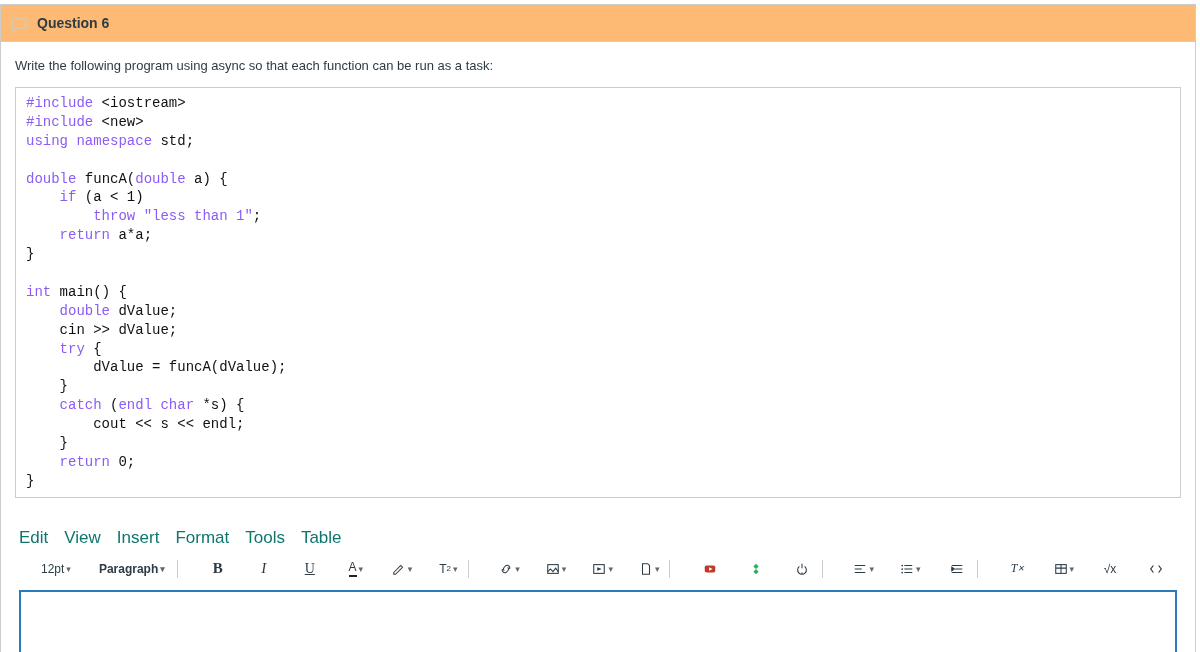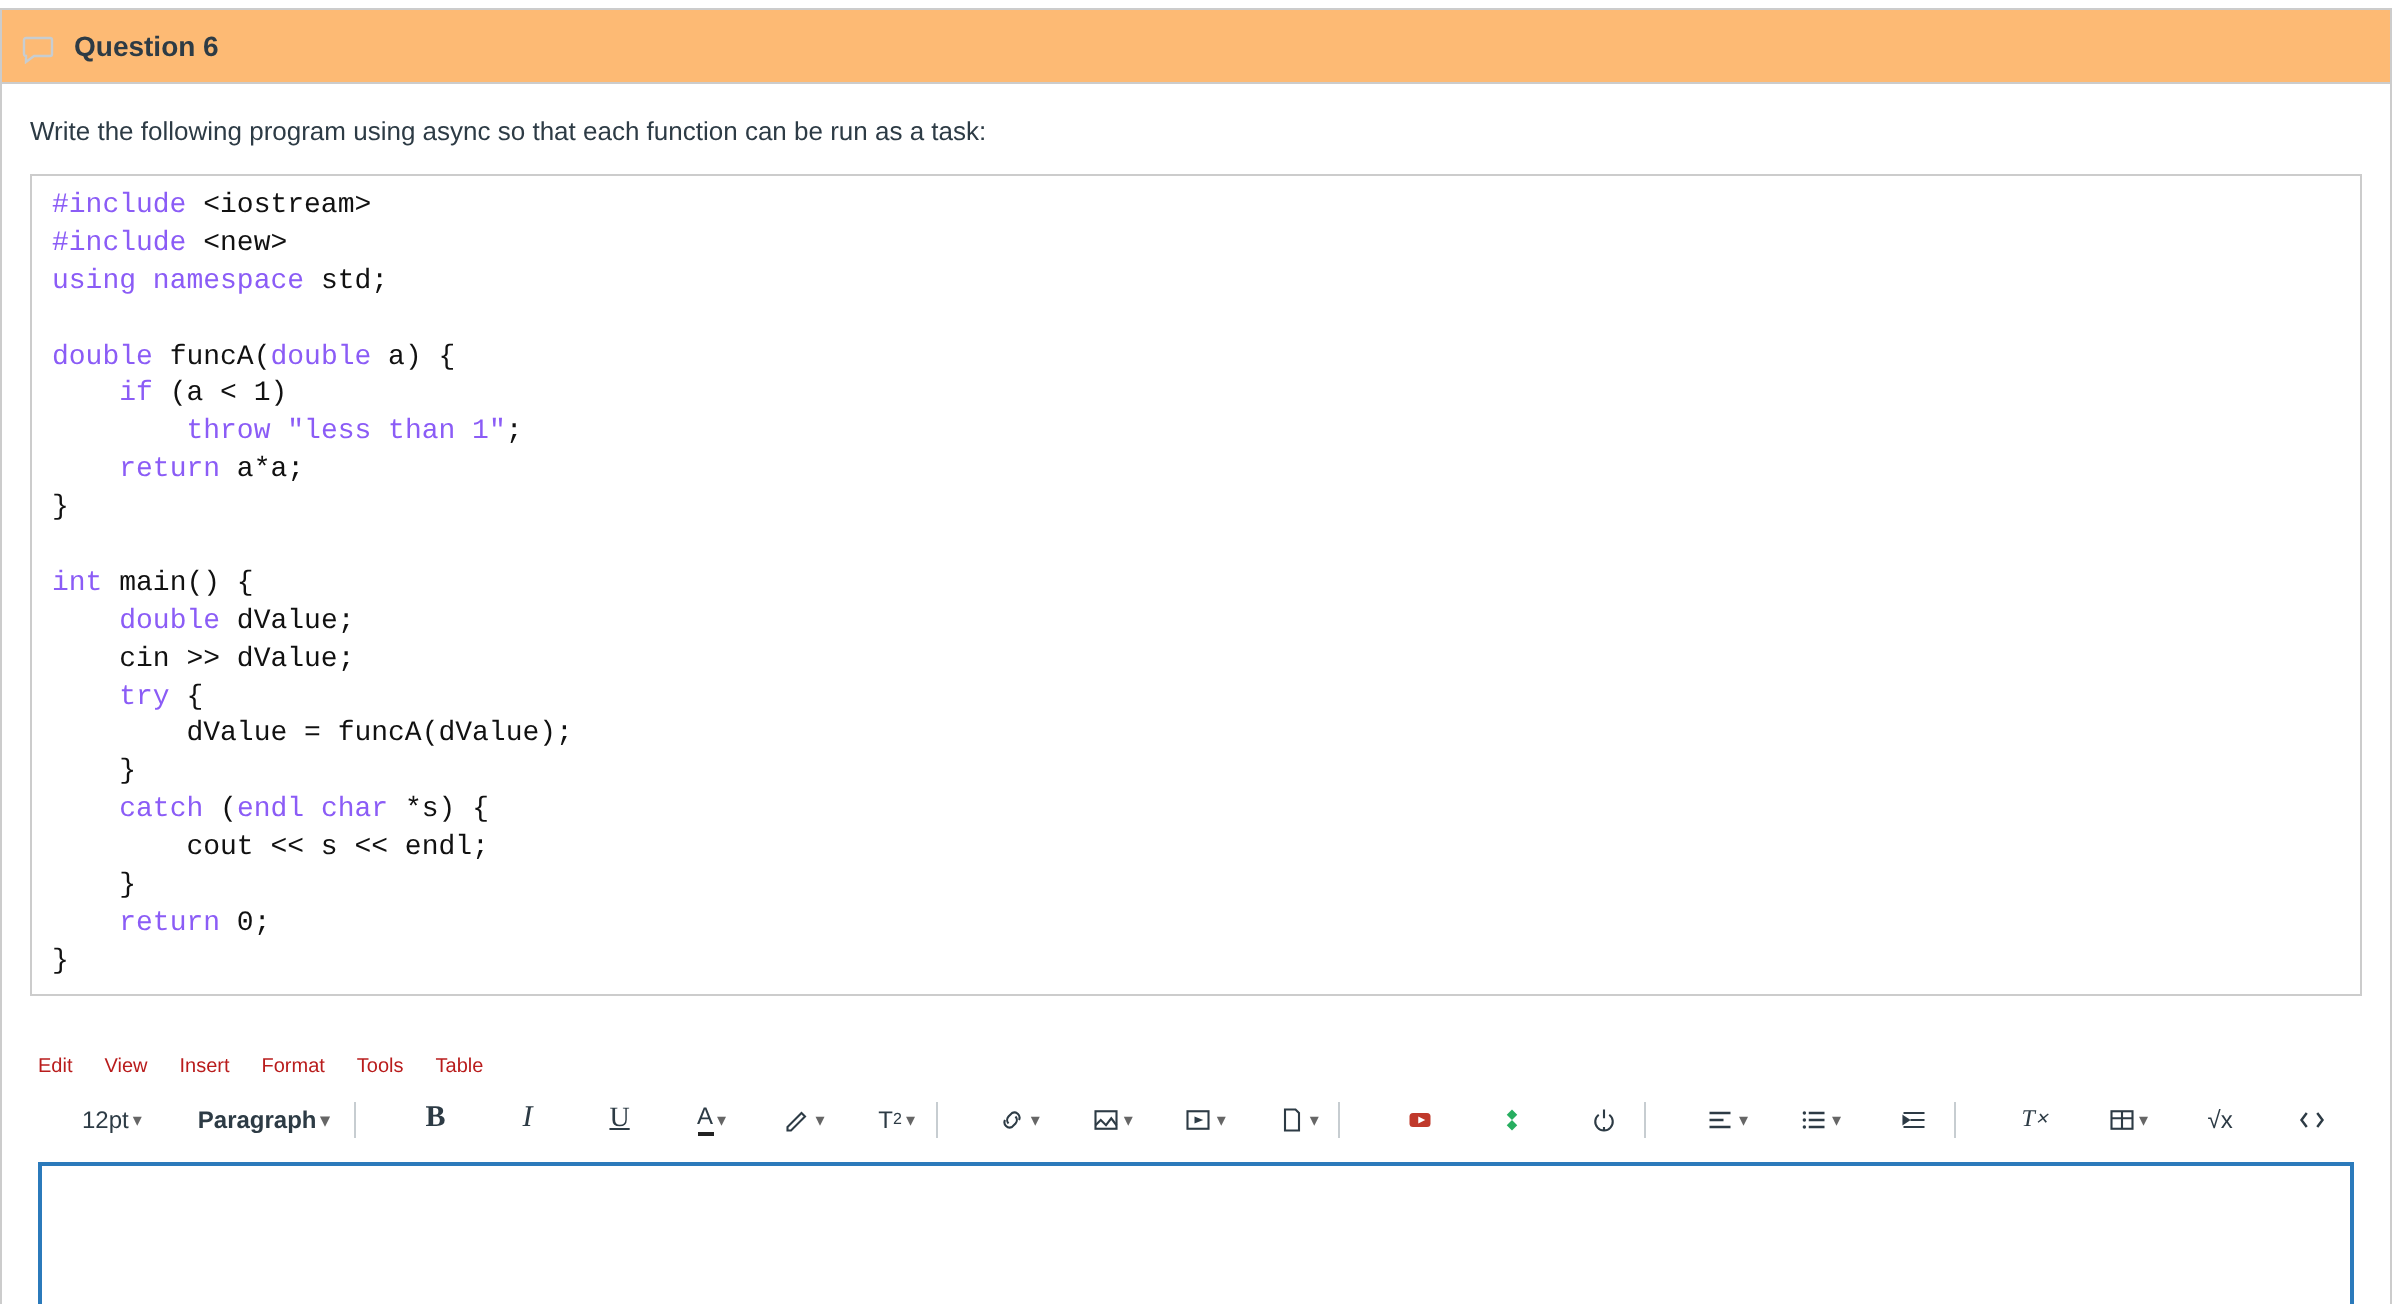--- a/index.html
+++ b/index.html
@@ -5,21 +5,21 @@
   * { box-sizing: border-box; margin: 0; padding: 0; }
   body { font-family: "Helvetica Neue", Arial, sans-serif; font-size: 13px; color: #2d3b45; background: #fff; }
   .question-wrap { border: 1px solid #ccc; margin: 4px 4px 4px 0; }
   .q-header { display: flex; align-items: center; border-bottom: 1px solid #ccc; padding: 10px 14px; background: #fdba74; }
   .speech-icon { width: 16px; height: 14px; margin-right: 10px; margin-left: -4px; position: relative; top: 2px; }
   .q-title { font-weight: 700; font-size: 14px; }
   .q-body { padding: 16px 14px 10px 14px; }
   .prompt-text { margin-bottom: 14px; font-size: 13px; }
   .code-block { border: 1px solid #ccc; padding: 6px 10px; font-family: Menlo, Consolas, "Courier New", monospace; font-size: 14px; line-height: 1.35; white-space: pre; color: #111; overflow-x: auto; }
   .k { color: #8b5cf6; }
-  .editor-menus { display: flex; gap: 16px; font-size: 10px; color: #b91c1c; margin: 30px 0 8px 4px; }
+  .editor-menus { display: flex; gap: 16px; font-size: 17px; color: #0f766e; margin: 30px 0 8px 4px; }
   .editor-menus span { cursor: pointer; }
   .toolbar { display: flex; align-items: center; gap: 2px; padding: 2px 4px 10px 4px; font-size: 12px; color: #2d3b45; flex-wrap: wrap; }
   .tb-btn { display: inline-flex; align-items: center; justify-content: center; min-width: 24px; height: 22px; padding: 0 2px; cursor: pointer; color: #2d3b45; margin-left: 20px; }
   .tb-btn svg { width: 14px; height: 14px; }
   .chev { font-size: 9px; color: #666; margin-left: 2px; }
   .sep { width: 1px; height: 18px; background: #c7cdd1; margin: 0 6px; }
   .font-size { font-size: 12px; padding: 0 2px; }
   .para { font-size: 12px; padding: 0 4px; font-weight: bold; }
   .editor-area { border: 2px solid #2b7abb; min-height: 170px; padding: 8px; margin: 0 4px; }
   .red { color: #c0392b; }

